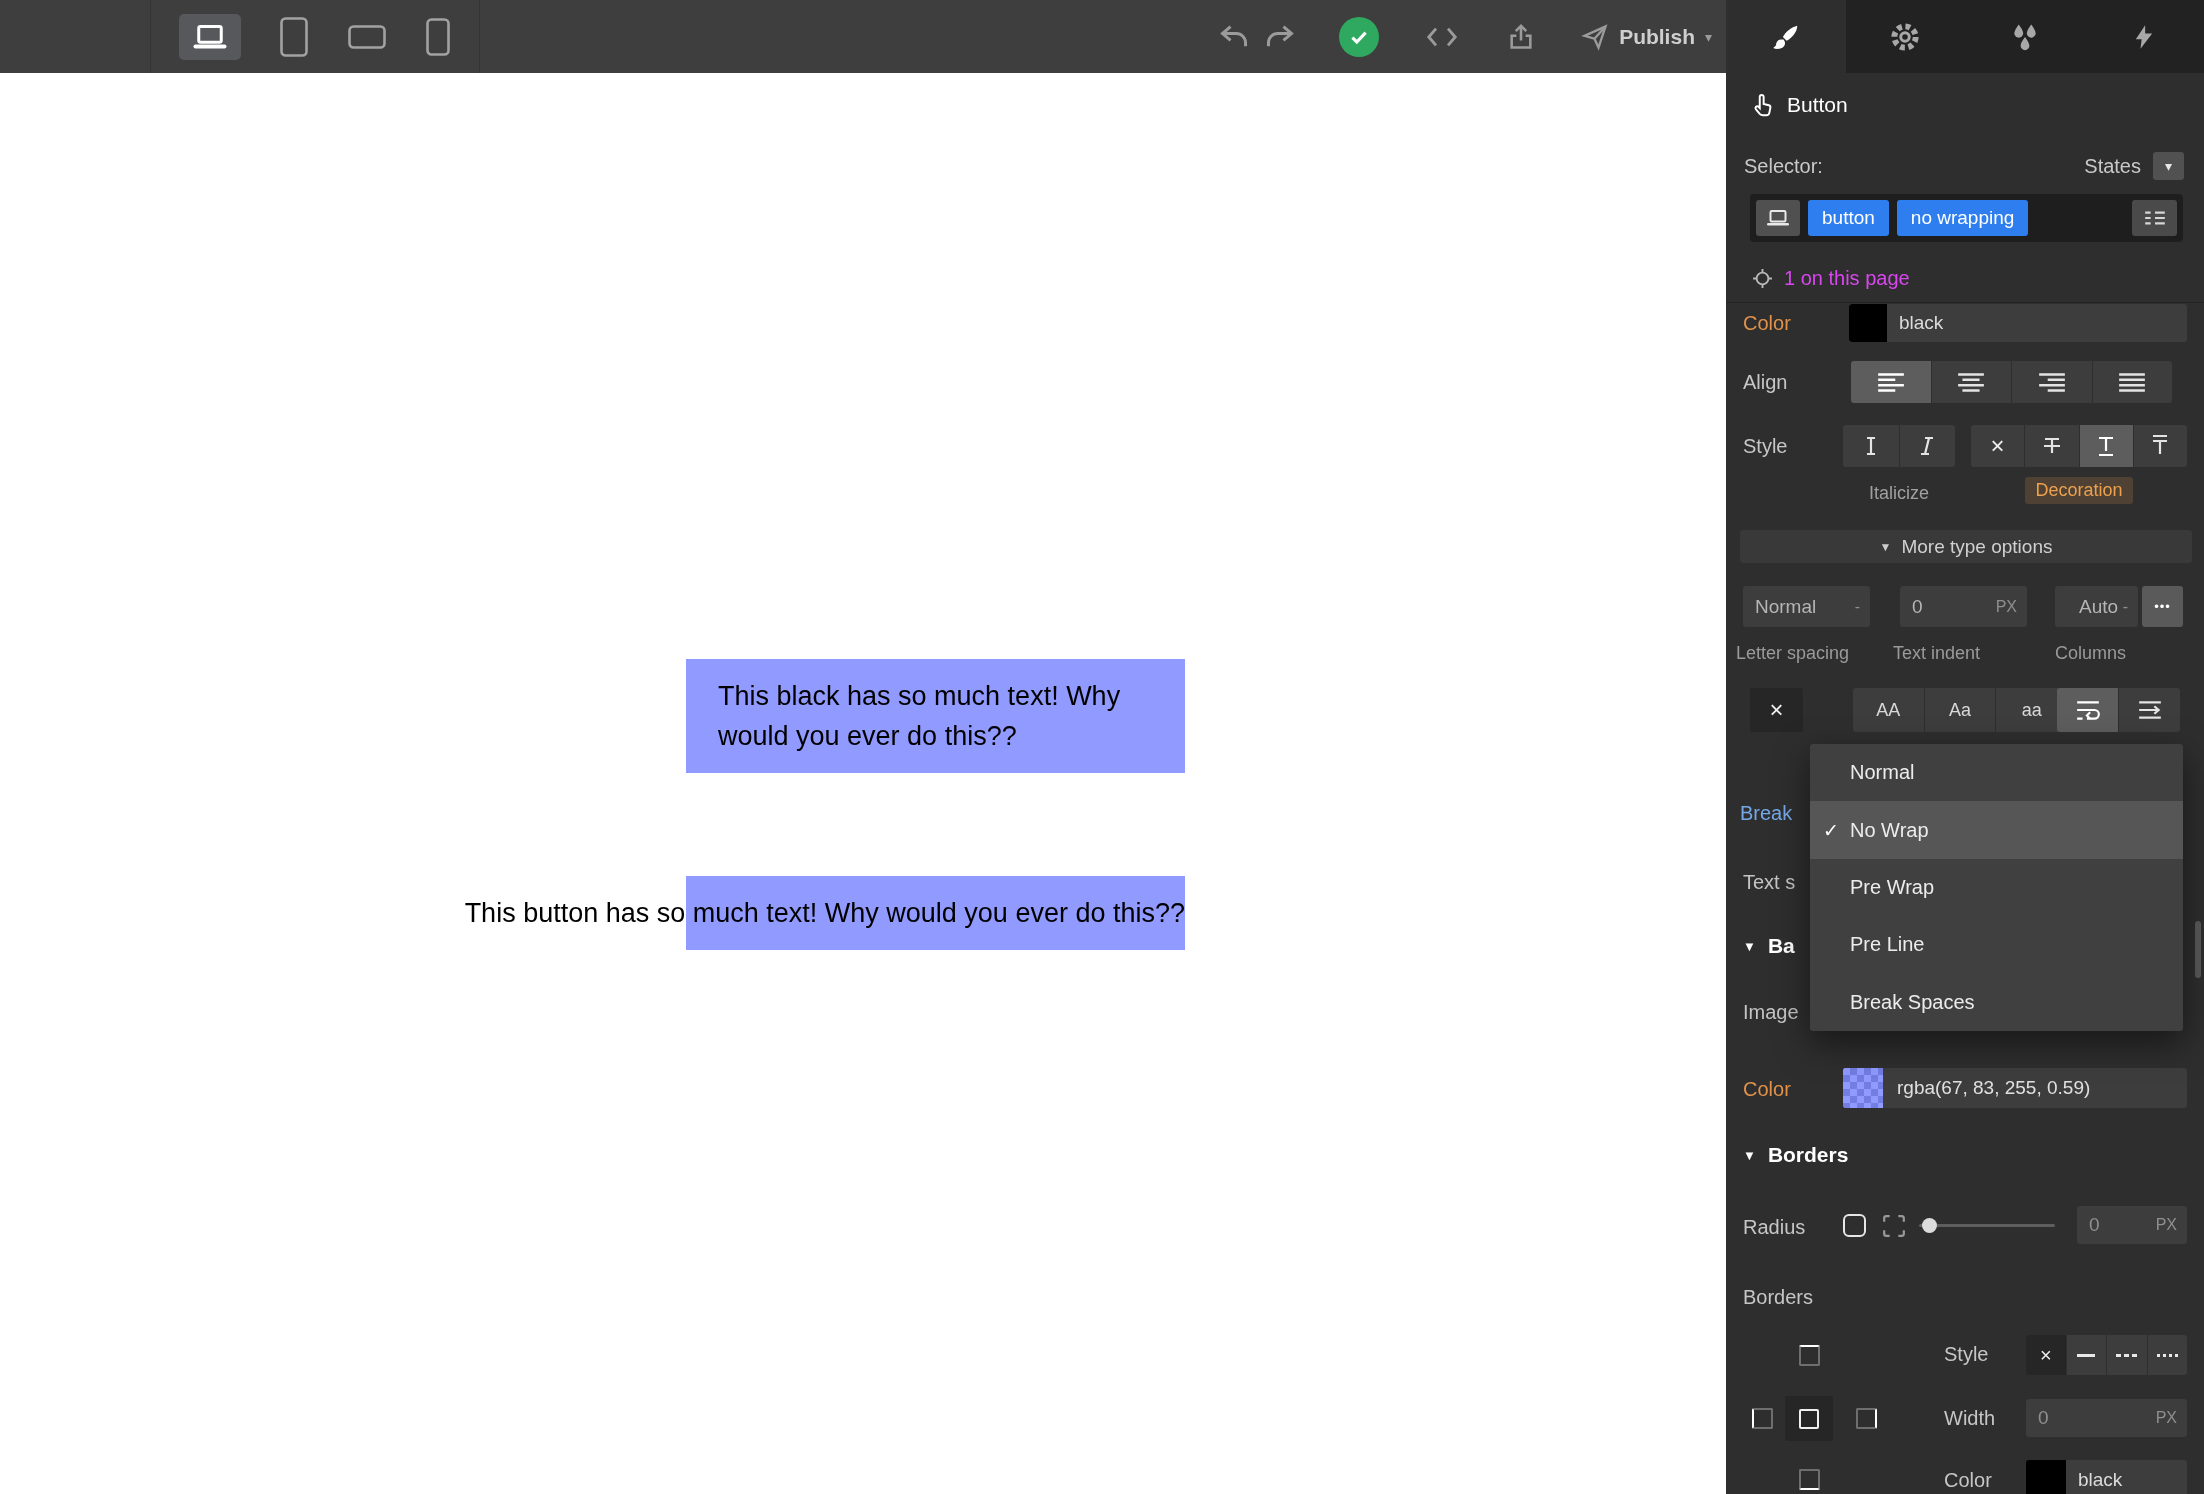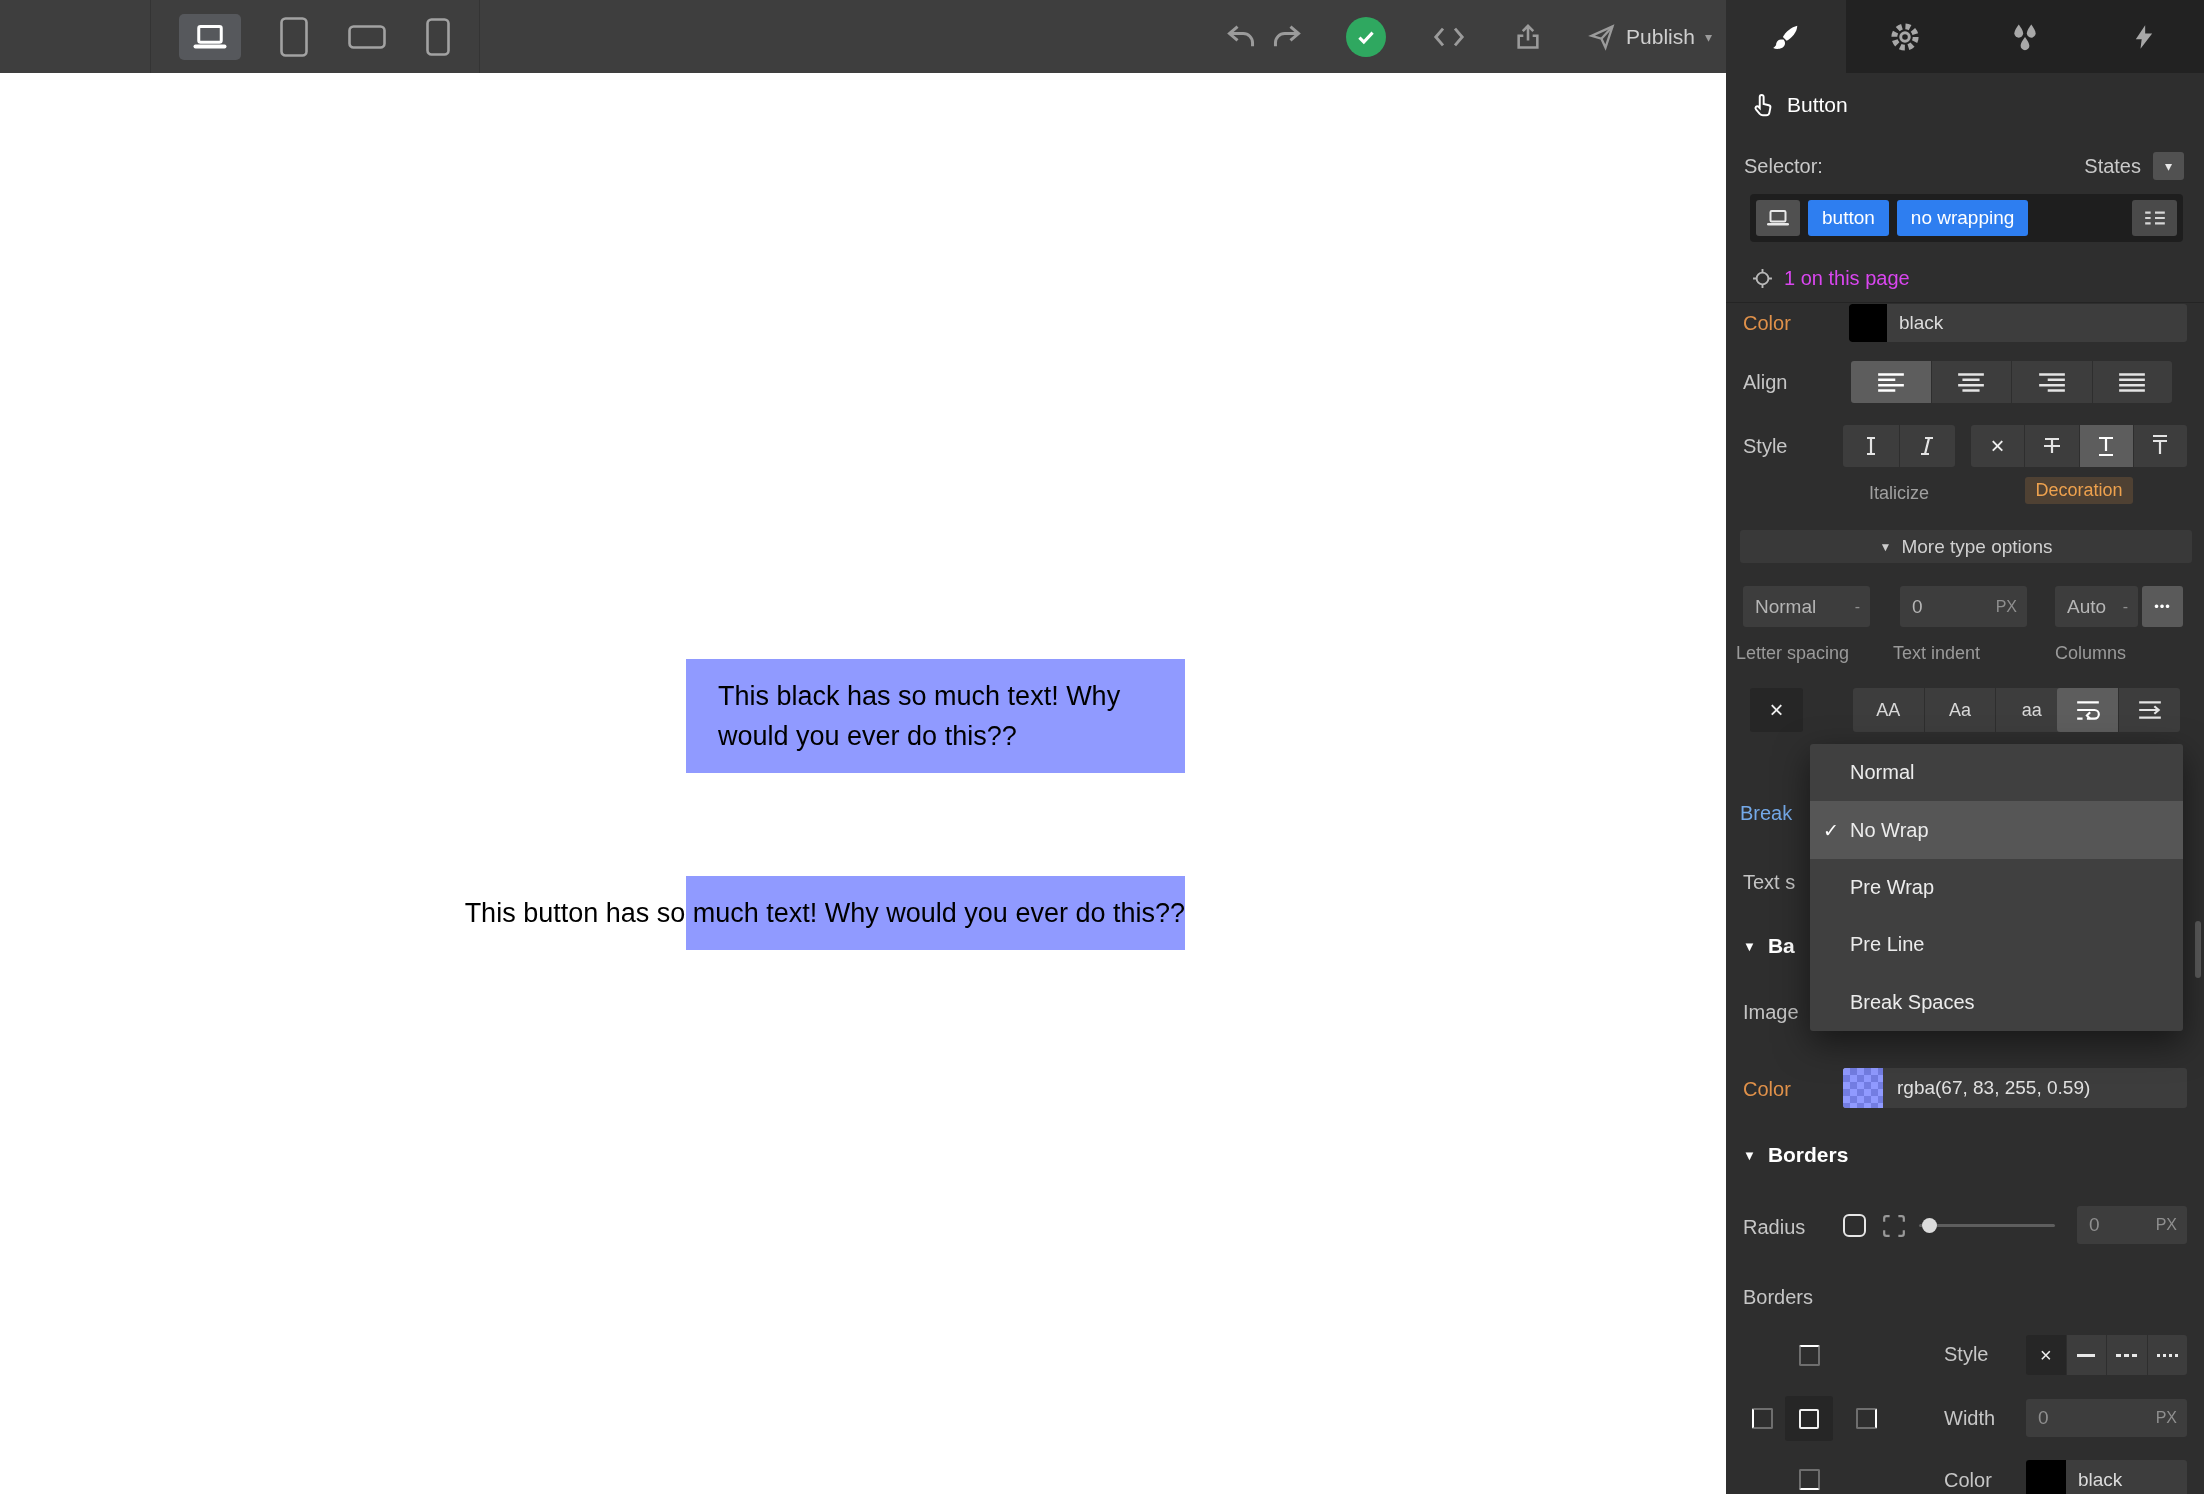--- a/index.html
+++ b/index.html
@@ -6,21 +6,21 @@
   html,body { background:#1a1a1a; }
   body { font-family:"Liberation Sans","DejaVu Sans",sans-serif; }
   svg { display:block; }
   .page { position:relative; width:2204px; height:1494px; background:#ffffff; overflow:hidden; }
 
   
   .topbar { position:absolute; left:0; top:0; width:2204px; height:73px; background:#3e3e3e; z-index:20; }
   .device-group { position:absolute; left:150px; top:0; height:73px; display:flex; align-items:center; gap:38px; padding:0 28px; border-left:1px solid #343434; border-right:1px solid #343434; }
   .dev-btn { display:flex; align-items:center; justify-content:center; color:#a2a2a2; }
   .dev-btn.active { width:62px; height:46px; background:#56585c; border-radius:5px; color:#ffffff; }
-  .tb-right { position:absolute; right:492px; top:0; height:73px; display:flex; align-items:center; color:#9b9b9b; }
+  .tb-right { position:absolute; right:492px; top:0; height:73px; display:flex; align-items:center; color:#9b9b9b;font-weight:bold; }
   .tb-btn { display:flex; align-items:center; justify-content:center; color:#9b9b9b; }
   .check-circle { width:40px; height:40px; border-radius:50%; background:#2fa860; display:flex; align-items:center; justify-content:center; }
   .publish-group { display:flex; align-items:center; gap:10px; }
   .publish-label { font-size:21px; color:#cfcfcf; }
   .chev { font-size:14px; color:#9b9b9b; line-height:1; }
 
   
   .panel-tabs { position:absolute; right:0; top:0; width:478px; height:73px; display:flex; background:#222222; }
   .ptab { flex:1; display:flex; align-items:center; justify-content:center; color:#a8a8a8; }
   .ptab.active { background:#2e2e2e; color:#ffffff; }
@@ -77,21 +77,21 @@
   .lbl-italicize { position:absolute; left:117px; top:410px; width:112px; text-align:center; font-size:18px; color:#a0a0a0; }
   .lbl-decoration-wrap { position:absolute; left:245px; top:404px; width:216px; text-align:center; }
   .pill-orange { display:inline-block; padding:3px 10px; background:rgba(232,154,77,0.18); color:#eda14e; font-size:18px; border-radius:3px; }
 
   .more-type { position:absolute; left:14px; top:457px; width:452px; height:33px; background:#393939; border-radius:3px; display:flex; align-items:center; justify-content:center; gap:10px; color:#d0d0d0; }
   .more-type .tri { font-size:12px; color:#cccccc; }
   .more-type .txt { font-size:19px; }
 
   .in-ls { left:17px; top:513px; width:127px; height:41px; padding:0 10px 0 12px; justify-content:space-between; position:absolute; }
   .in-ti { left:174px; top:513px; width:127px; height:41px; padding:0 10px 0 12px; justify-content:space-between; position:absolute; }
-  .in-col { left:329px; top:513px; width:83px; height:41px; padding:0 10px 0 12px; justify-content:space-between; position:absolute; }
+  .in-col { left:329px; top:513px; width:83px; height:41px; padding:0 10px 0 24px; justify-content:space-between; position:absolute; }
   .btn-dots { position:absolute; left:416px; top:513px; width:41px; height:41px; background:#5a5a5a; border-radius:3px; display:flex; align-items:center; justify-content:center; color:#ffffff; font-size:13px; letter-spacing:1px; }
   .inlabel { position:absolute; top:570px; text-align:left; font-size:18px; color:#9a9a9a; }
   .il-ls { left:10px; width:140px; }
   .il-ti { left:167px; width:140px; }
   .il-col { left:329px; width:128px; }
 
   .x-btn { position:absolute; left:24px; top:615px; width:53px; height:44px; background:#262626; border-radius:3px; display:flex; align-items:center; justify-content:center; }
   .g-caps { left:87px; top:615px; width:214px; height:44px;margin-left:40px; }
   .g-caps .gbtn { font-size:18px; color:#d8d8d8; }
   .g-wrap { left:331px; top:615px; width:123px; height:44px; }

